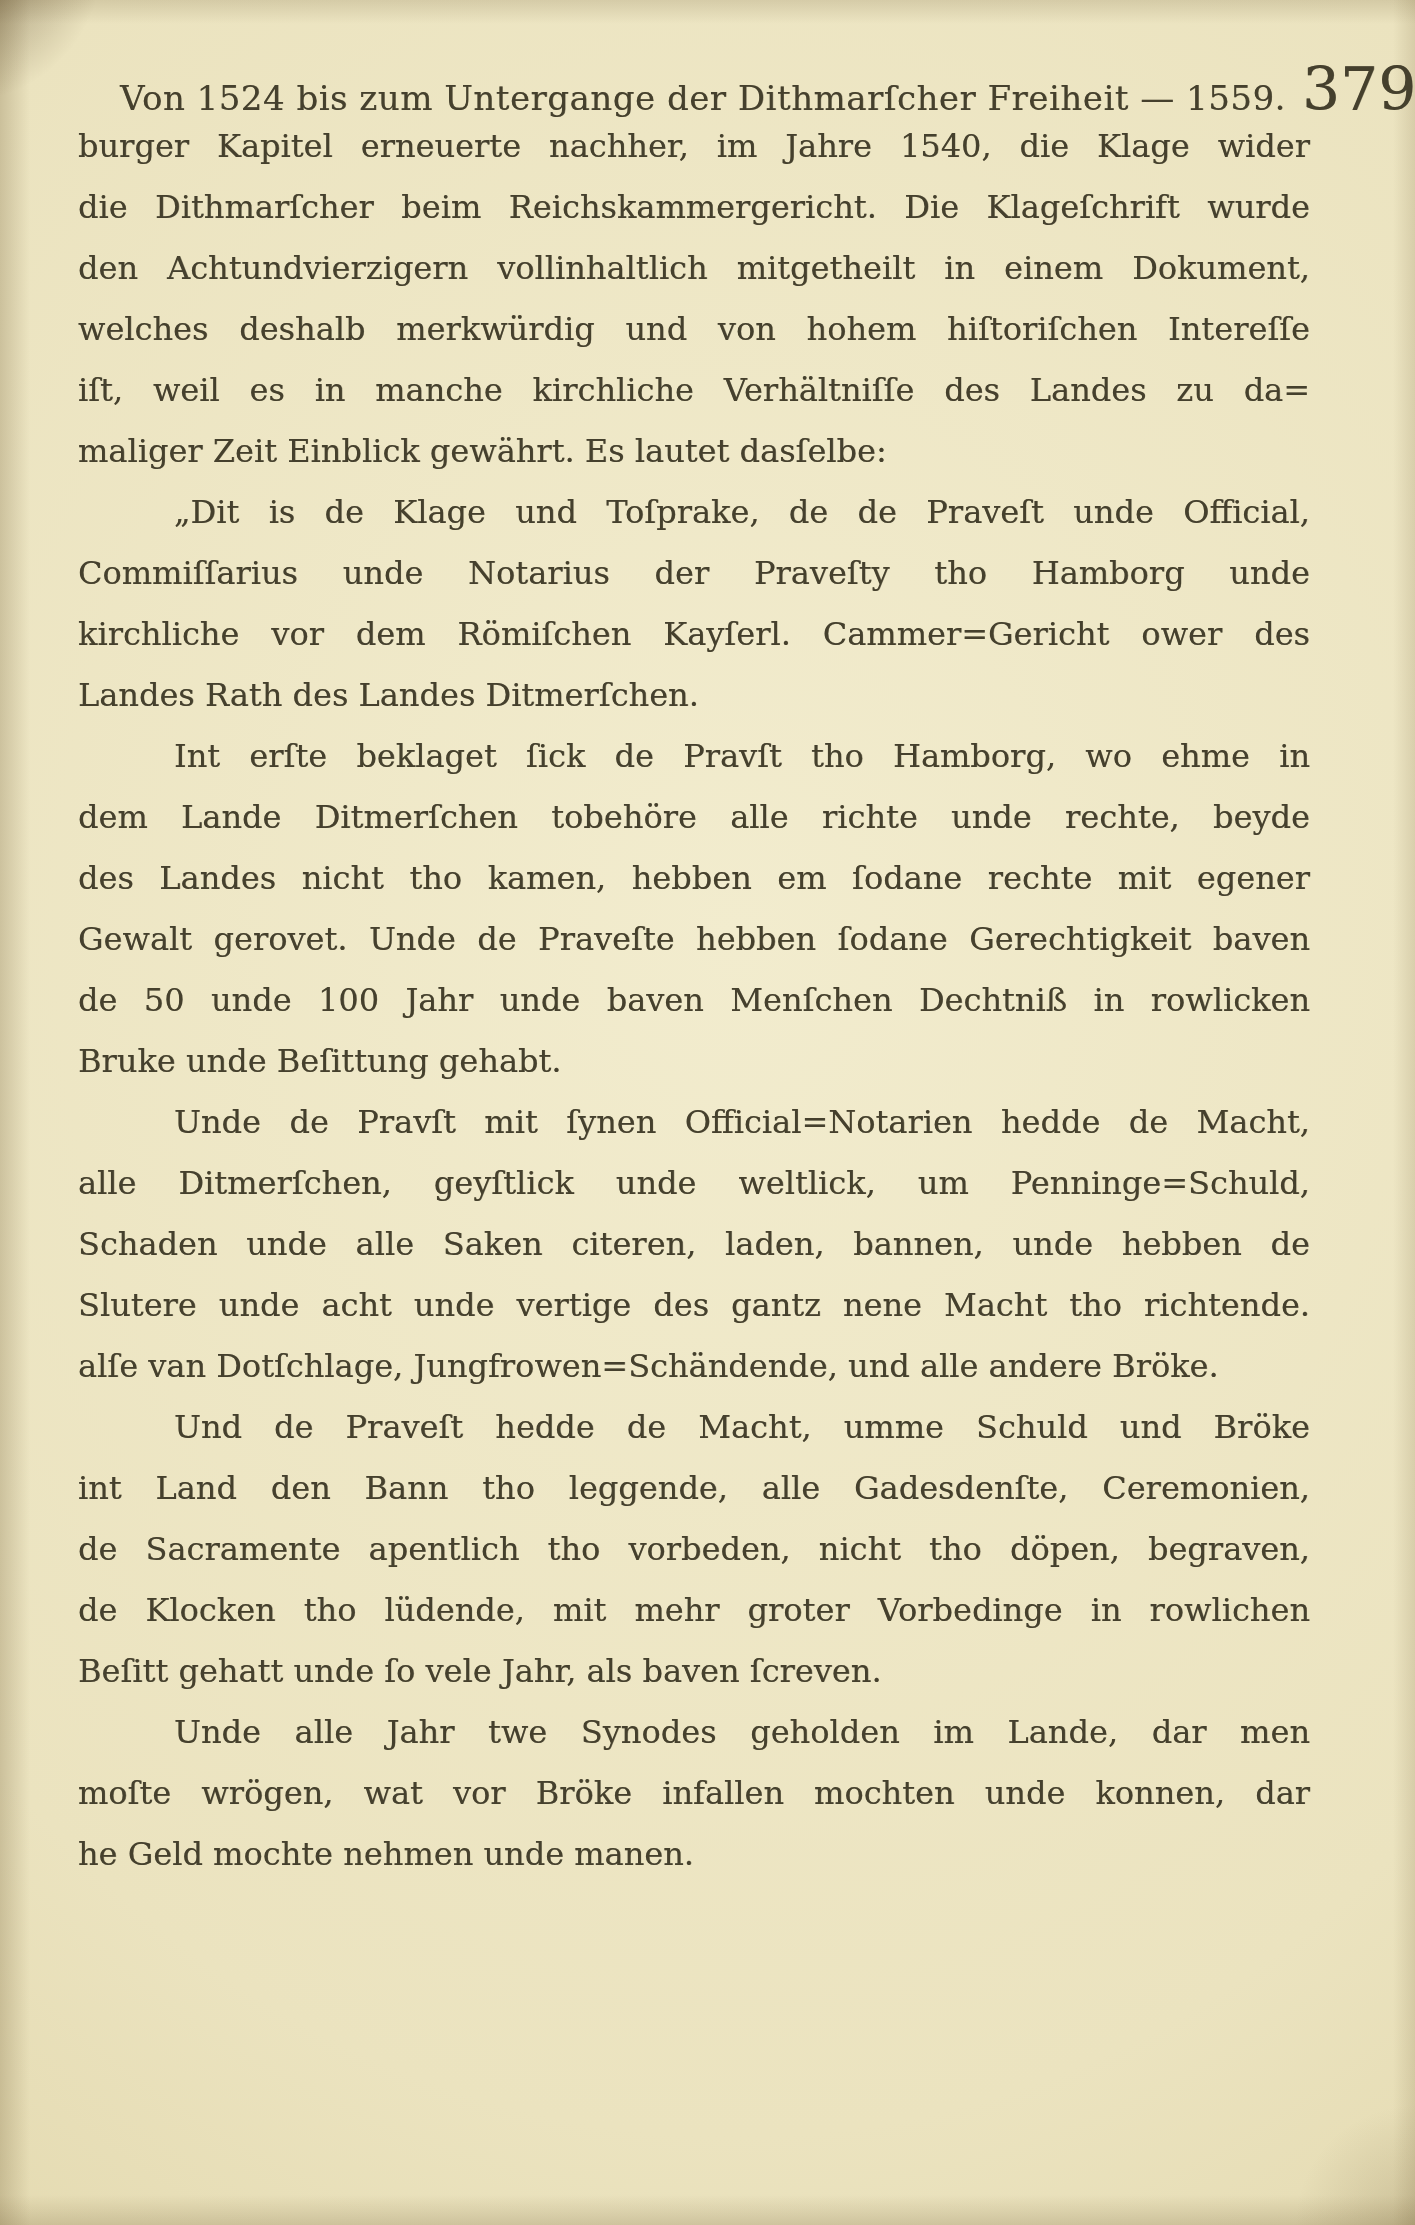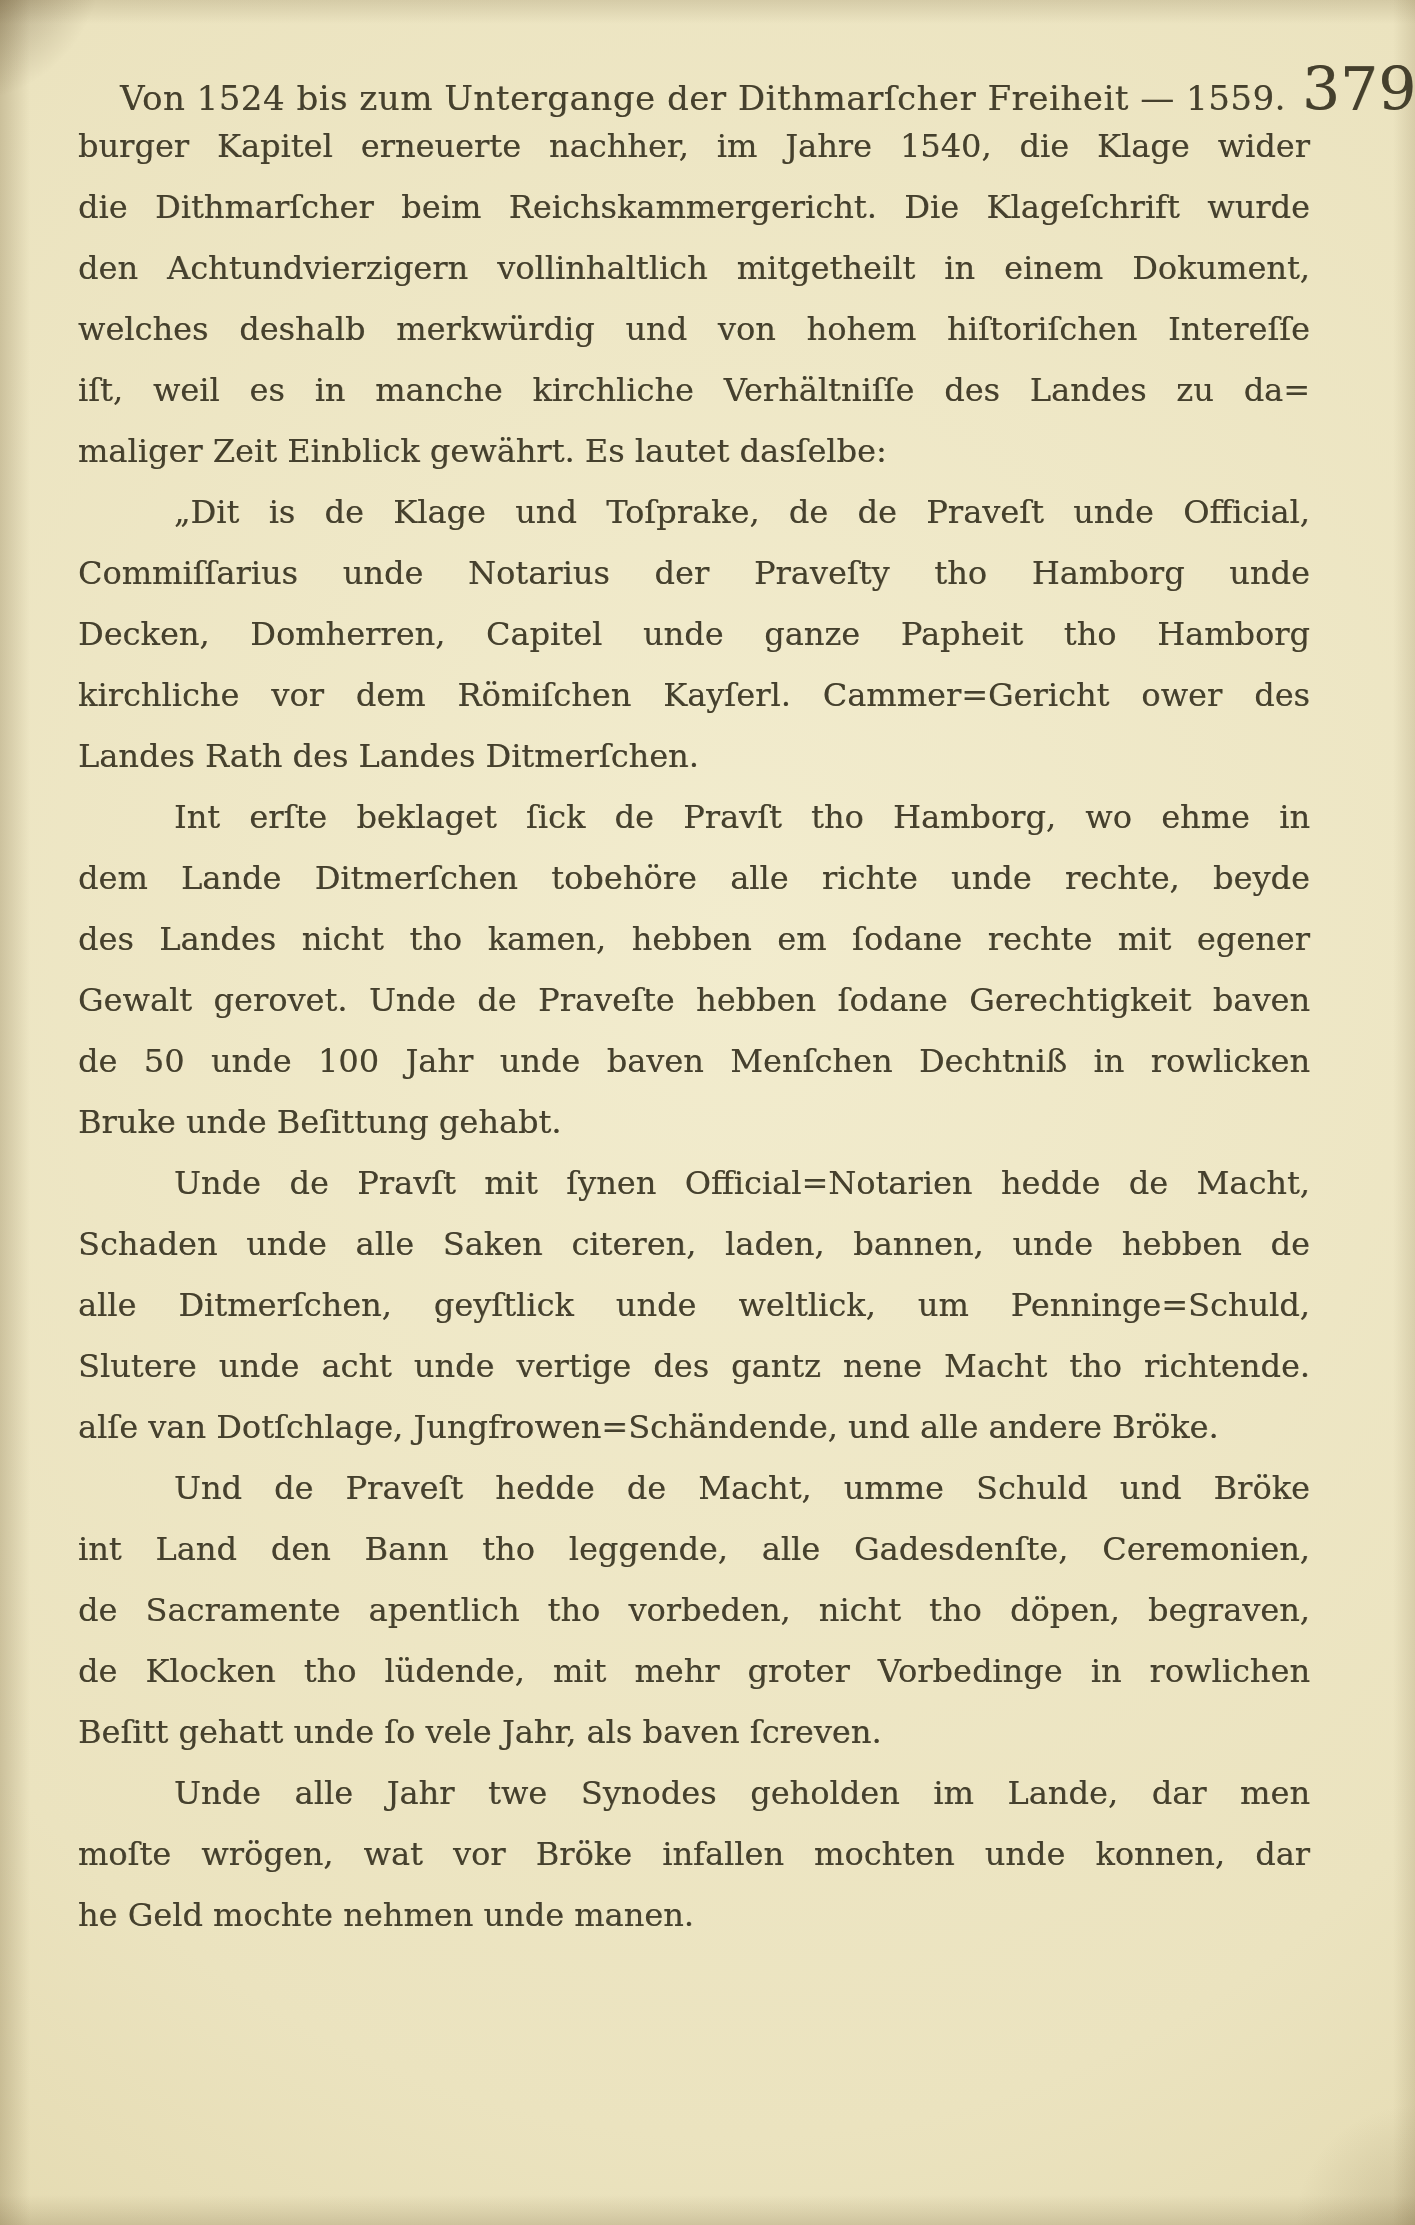--- a/index.html
+++ b/index.html
@@ -75,38 +75,37 @@
       <div class="line">die Dithmarſcher beim Reichskammergericht. Die Klageſchrift wurde</div>
       <div class="line">den Achtundvierzigern vollinhaltlich mitgetheilt in einem Dokument,</div>
       <div class="line">welches deshalb merkwürdig und von hohem hiſtoriſchen Intereſſe</div>
       <div class="line">iſt, weil es in manche kirchliche Verhältniſſe des Landes zu da=</div>
       <div class="line last">maliger Zeit Einblick gewährt.  Es lautet dasſelbe:</div>
     </div>
 
     <div class="para">
       <div class="line indent">„Dit is de Klage und Toſprake, de de Praveſt unde Official,</div>
       <div class="line">Commiſſarius unde Notarius der Praveſty tho Hamborg unde</div>
-      <div class="line">Decken, Domherren, Capitel unde ganze Papheit tho Hamborg</div>
       <div class="line">kirchliche vor dem Römiſchen Kayſerl. Cammer=Gericht ower des</div>
       <div class="line last">Landes Rath des Landes Ditmerſchen.</div>
     </div>
 
     <div class="para">
       <div class="line indent">Int erſte beklaget ſick de Pravſt tho Hamborg, wo ehme in</div>
       <div class="line">dem Lande Ditmerſchen tobehöre alle richte unde rechte, beyde</div>
       <div class="line">des Landes nicht tho kamen, hebben em ſodane rechte mit egener</div>
       <div class="line">Gewalt gerovet. Unde de Praveſte hebben ſodane Gerechtigkeit baven</div>
       <div class="line">de 50 unde 100 Jahr unde baven Menſchen Dechtniß in rowlicken</div>
       <div class="line last">Bruke unde Beſittung gehabt.</div>
     </div>
 
     <div class="para">
       <div class="line indent">Unde de Pravſt mit ſynen Official=Notarien hedde de Macht,</div>
+      <div class="line">alle Ditmerſchen, geyſtlick unde weltlick, um Penninge=Schuld,</div>
       <div class="line">Schaden unde alle Saken citeren, laden, bannen, unde hebben de</div>
-      <div class="line">alle Ditmerſchen, geyſtlick unde weltlick, um Penninge=Schuld,</div>
       <div class="line">Slutere unde acht unde vertige des gantz nene Macht tho richtende.</div>
       <div class="line last">alſe van Dotſchlage, Jungfrowen=Schändende, und alle andere Bröke.</div>
     </div>
 
     <div class="para">
       <div class="line indent">Und de Praveſt hedde de Macht, umme Schuld und Bröke</div>
       <div class="line">int Land den Bann tho leggende, alle Gadesdenſte, Ceremonien,</div>
       <div class="line">de Sacramente apentlich tho vorbeden, nicht tho döpen, begraven,</div>
       <div class="line">de Klocken tho lüdende, mit mehr groter Vorbedinge in rowlichen</div>
       <div class="line last">Beſitt gehatt unde ſo vele Jahr, als baven ſcreven.</div>

